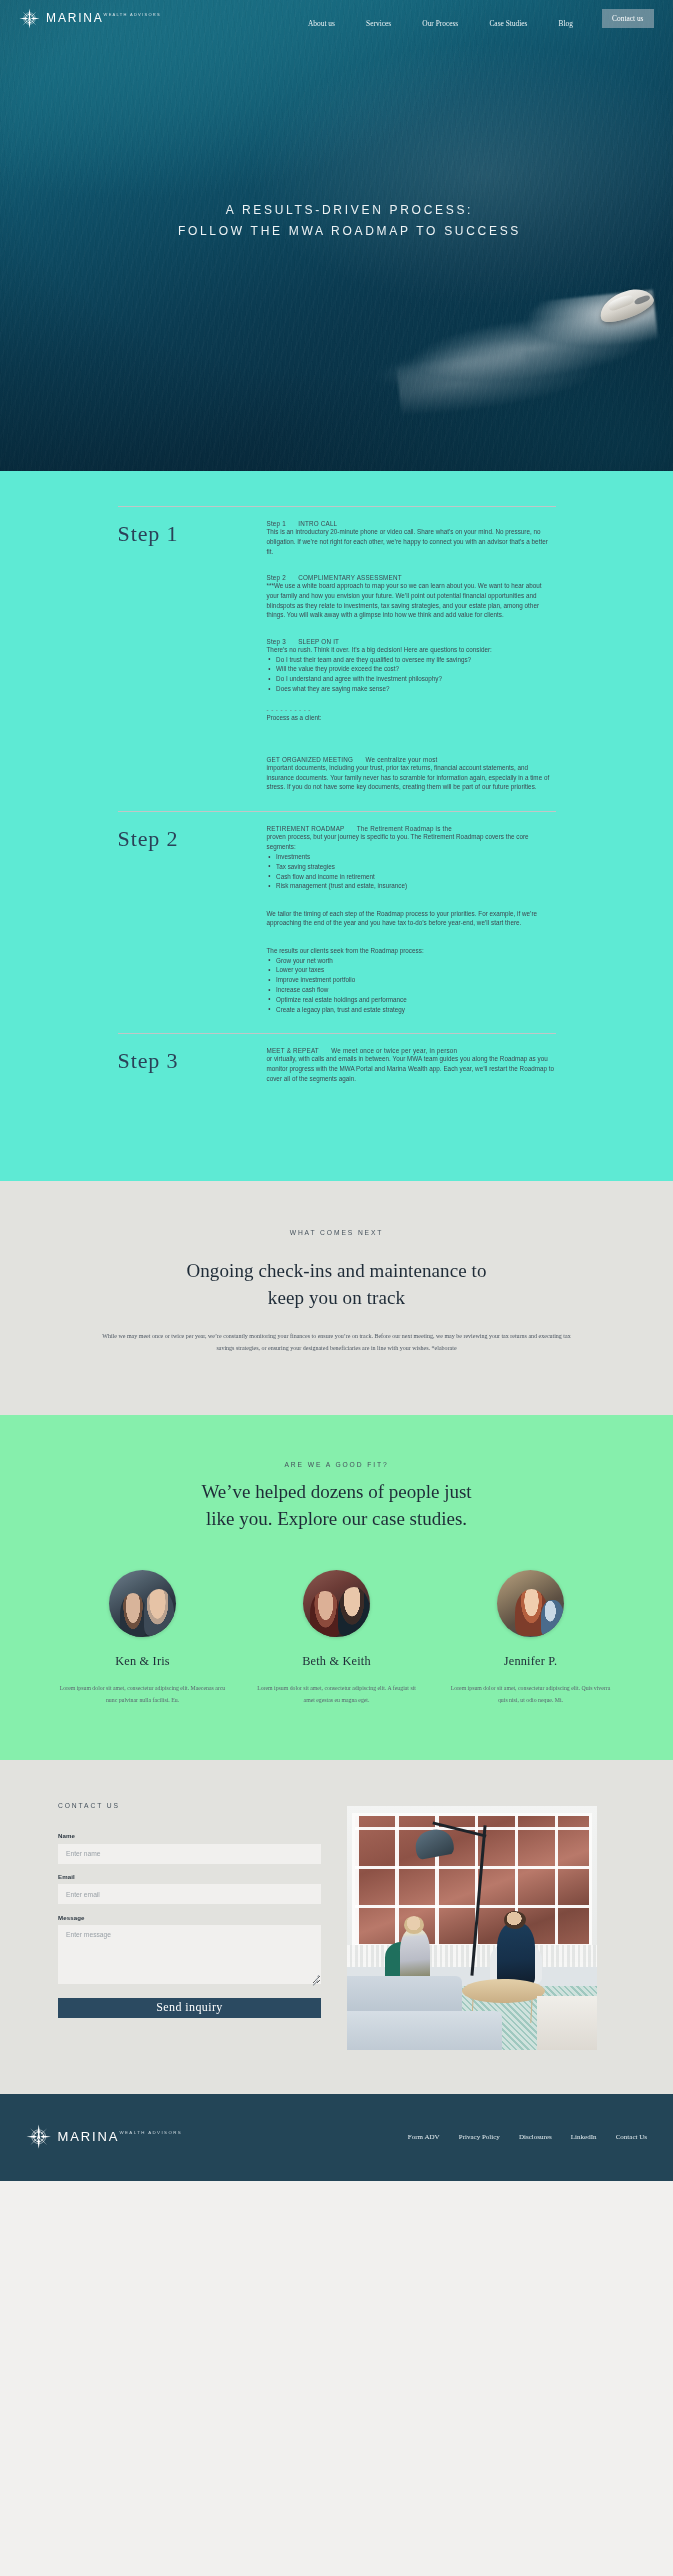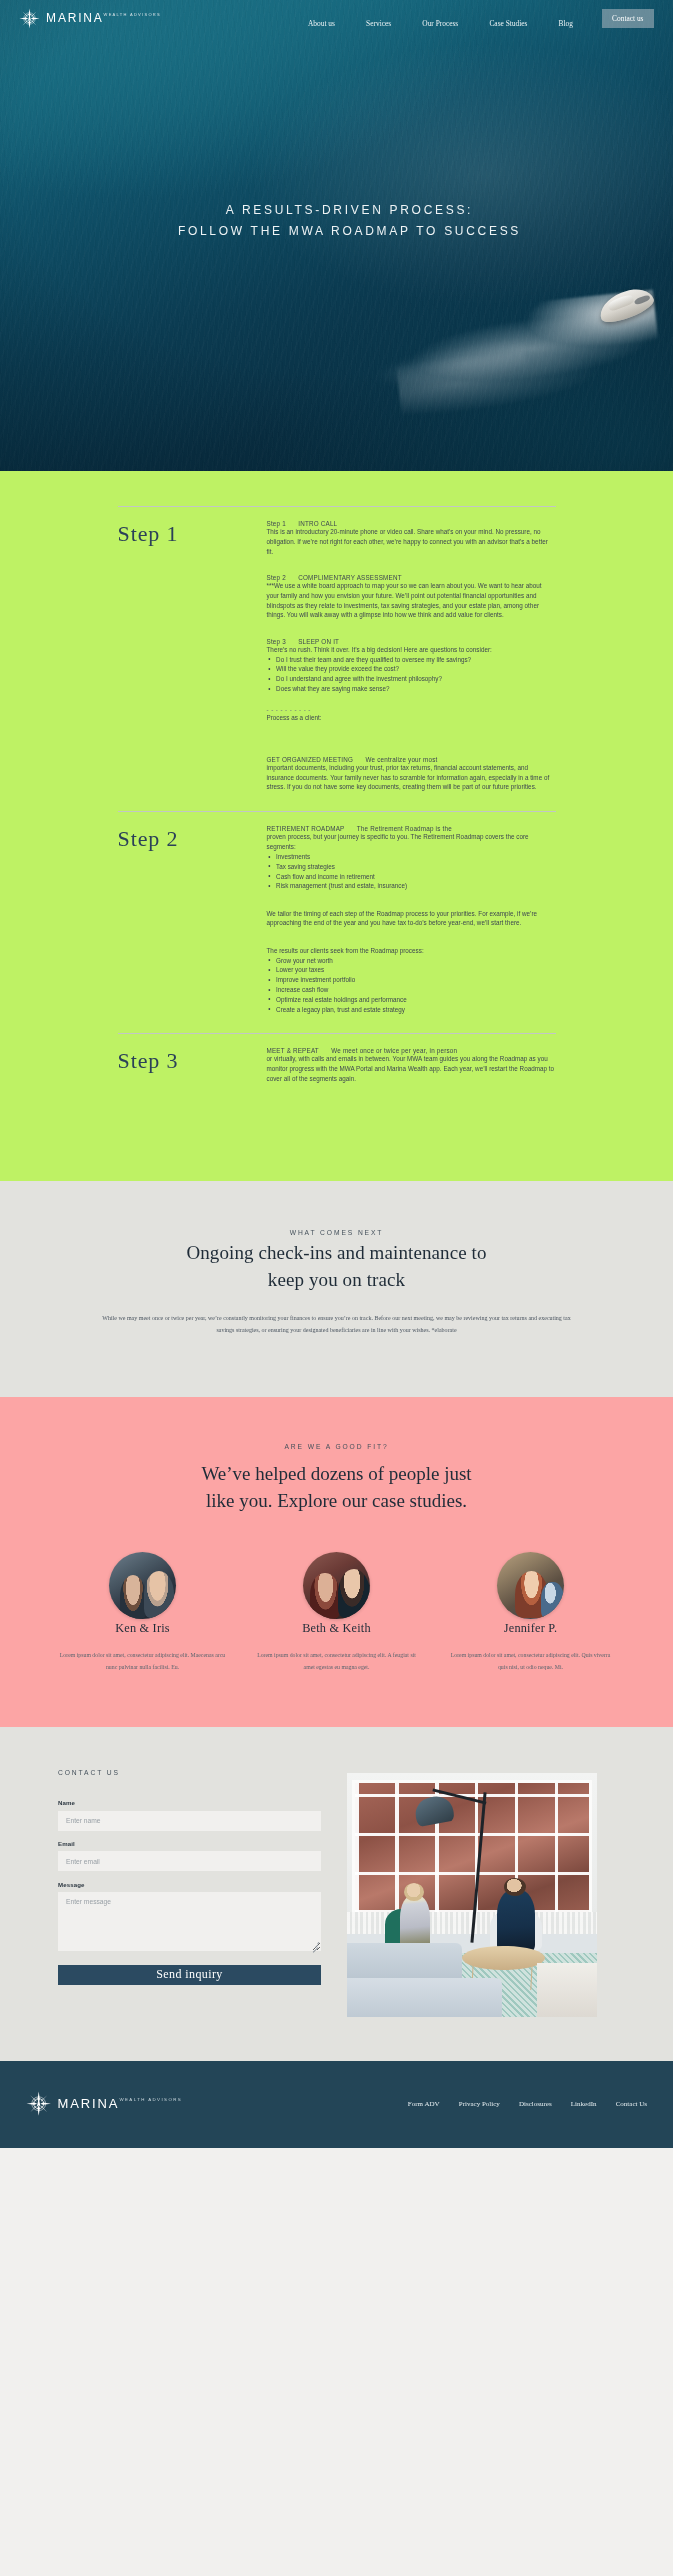--- a/index.html
+++ b/index.html
@@ -122,21 +122,21 @@
   }
   .hero-heading div {
     font-size: 12px;
     letter-spacing: 2.7px;
     line-height: 1.72;
     font-weight: 400;
     padding-left: 26px;
   }
 
   
-  .steps { background: #bef264; padding: 35px 0 32px 0; }
+  .steps { background: #5eead4; padding: 35px 0 32px 0; }
   .steps-inner { width: 438px; margin: 0 auto; }
   .step-row {
     display: flex;
     border-top: 0.9px solid #c2c6c6;
     padding-top: 13px;
   }
   .step-row.first { }
   .step-label {
     width: 149px; flex: none;
     font-family: "Liberation Serif", serif;
@@ -175,34 +175,34 @@
   .eyebrow {
     font-size: 6.7px; letter-spacing: 1.9px; color: #44505b;
     text-transform: uppercase;
   }
   .next h2 {
     font-family: "Liberation Serif", serif;
     font-weight: 400;
     font-size: 19px;
     line-height: 1.42;
     color: #1f2c38;
-    margin-top: 4px;
+    margin-top: 22px;
     letter-spacing: 0.1px;
   }
   .next-body {
     font-family: "Liberation Serif", serif;
     font-size: 6px;
     line-height: 1.95;
     color: #4b5560;
     width: 482px;
     margin: 19px auto 0 auto;
   }
 
   
-  .cases { background: #fca5a5; padding: 46px 0 54px 0; text-align: center; }
+  .cases { background: #86efac; padding: 46px 0 54px 0; text-align: center; }
   .cases h2 {
     font-family: "Liberation Serif", serif;
     font-weight: 400;
     font-size: 19px;
     line-height: 1.45;
     color: #1f2c38;
     margin-top: 9.6px;
   }
   .case-grid {
     display: flex; justify-content: center; gap: 26px;
@@ -224,21 +224,21 @@
     background: radial-gradient(ellipse at 52% 28%, #dcb096 0 34%, #8c4a3c 35% 50%, #511f1c 51% 100%); border-radius:48% 48% 18% 18%; }
   .av2::after { content:""; position:absolute; left:35px; top:17.5px; width:32px; height:49px;
     background: radial-gradient(ellipse at 44% 26%, #e9c7aa 0 32%, #3a2b27 33% 48%, #16242e 49% 100%); border-radius:50% 50% 20% 20%; }
   .av3 { background: linear-gradient(150deg,#b8a07f 0%,#8f7d63 28%,#5c4f42 60%,#33465c 100%); }
   .av3::before { content:""; position:absolute; left:17.5px; top:19px; width:33px; height:47px;
     background: radial-gradient(ellipse at 50% 26%, #f0cdae 0 30%, #b5603f 31% 44%, #7e3d2b 45% 100%); border-radius:50% 50% 22% 22%; }
   .av3::after { content:""; position:absolute; left:44px; top:30px; width:23px; height:37px;
     background: radial-gradient(ellipse at 40% 30%, #c9d8e6 0 28%, #4a6b8c 29% 100%); border-radius:46% 46% 22% 22%; }
   .case-name {
     font-family: "Liberation Serif", serif;
-    font-size: 12.3px; color: #1f2c38; margin-top: 2px; letter-spacing: 0.2px;
+    font-size: 12.3px; color: #1f2c38; margin-top: 17px; letter-spacing: 0.2px;
   }
   .case-desc {
     font-family: "Liberation Serif", serif;
     font-size: 5.8px; line-height: 2.0; color: #5a646e; margin-top: 14px;
   }
 
   
   .contact { background: #e2e2de; padding: 42px 0 44px 0; }
   .contact-inner {
     width: 557px; margin: 0 auto;

